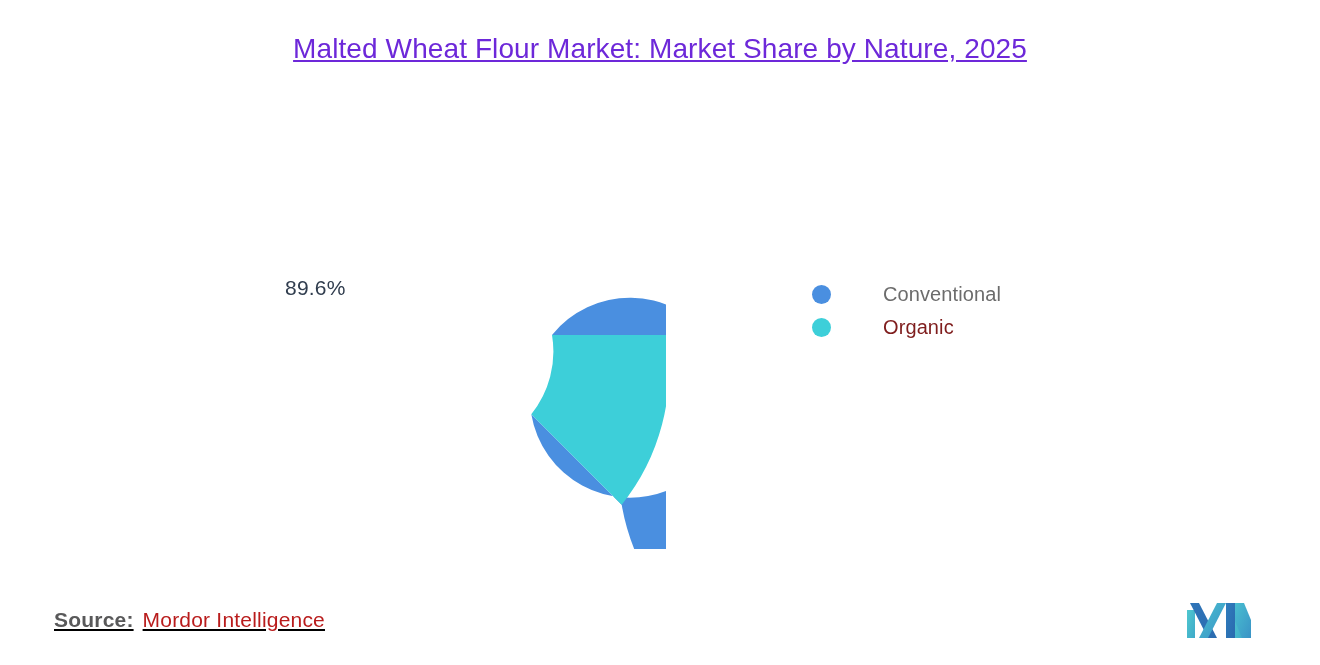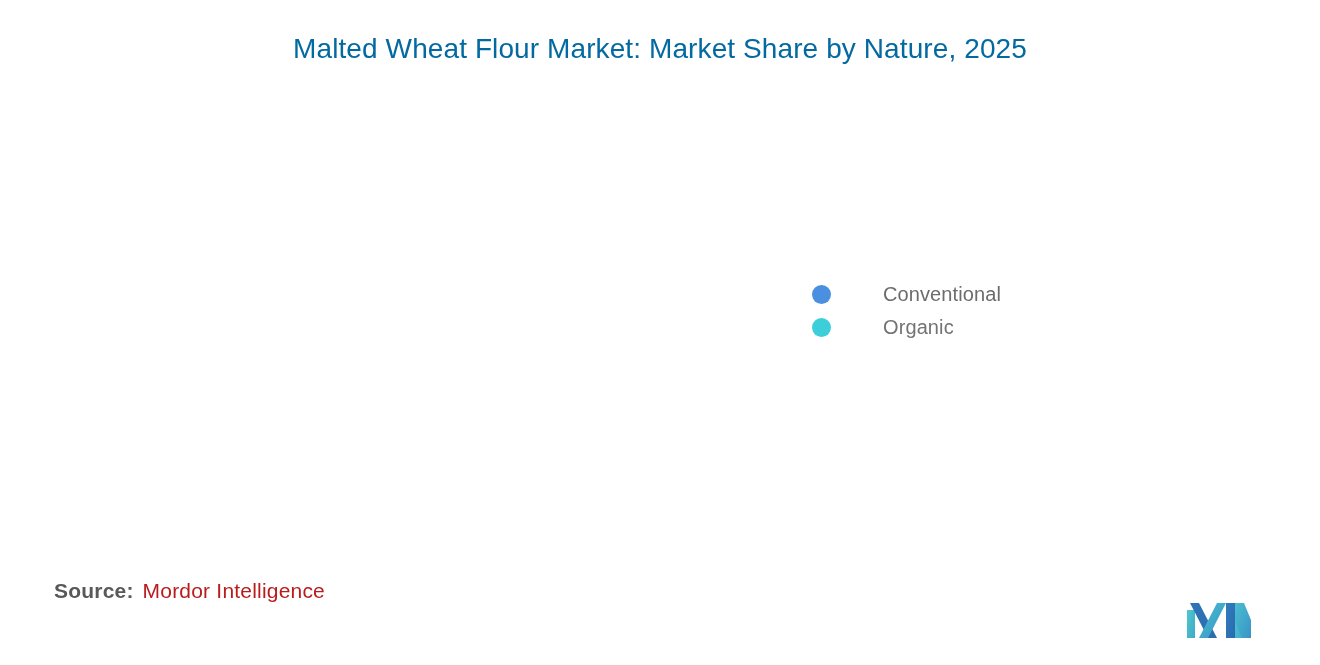--- a/index.html
+++ b/index.html
@@ -88,24 +88,25 @@
     color: #6c6c6c;
     letter-spacing: 0.1px;
     white-space: nowrap;
     margin-left: 40px;
   }
 
   
   #source-line {
     position: absolute;
     left: 54px;
-    top: 579px;
+    top: 608px;
     display: flex;
     align-items: baseline;
     gap: 9px;
+    text-decoration: underline;
   }
   #source-label {
     font-size: 21px;
     font-weight: 700;
     color: #59595a;
     letter-spacing: 0.2px;
   }
   #source-value {
     font-size: 21px;
     font-weight: 400;
@@ -121,31 +122,49 @@
     width: 66px;
     height: 38px;
   }
   #brand-logo svg { display: block; }
 </style>
 </head>
 <body style="background: rgb(255, 255, 255);">
 
 <div id="chart-figure">
 
-  <div id="chart-title" style="color: #0369a1;">Malted Wheat Flour Market: Market Share by Nature, 2025</div>
-
+  <div id="chart-title" style="color: #6d28d9; text-decoration: underline;">Malted Wheat Flour Market: Market Share by Nature, 2025</div>
+
+  <div id="donut-wrap">
+    <svg id="donut-svg" viewBox="0 0 428 428" xmlns="http://www.w3.org/2000/svg">
+
+      <path id="slice-conventional" d="M 383.7 383.7
+               A 214 214 0 1 0 428 214
+               L 314 214
+               A 100 100 0 1 1 293.3 293.3
+               Z" fill="#4a8fe0"></path>
+
+      <path id="slice-organic" d="M 428 214
+               A 214 214 0 0 1 383.7 383.7
+               L 293.3 293.3
+               A 100 100 0 0 0 314 214
+               Z" fill="#3dcfd9"></path>
+    </svg>
+
+    <div class="slice-label" id="label-conventional" style="color: rgb(48, 61, 78);">89.6%</div>
+  </div>
 
   <div id="chart-legend">
     <div class="legend-item">
       <span class="legend-swatch" id="swatch-conventional" style="background: rgb(74, 143, 224);"></span>
       <span class="legend-label" style="color: rgb(108, 108, 108);">Conventional</span>
     </div>
     <div class="legend-item">
       <span class="legend-swatch" id="swatch-organic" style="background: rgb(61, 207, 217);"></span>
-      <span class="legend-label" style="color: #737373;">Organic</span>
+      <span class="legend-label" style="color: #7f1d1d;">Organic</span>
     </div>
   </div>
 
   <div id="source-line">
     <span id="source-label" style="color: rgb(89, 89, 90);">Source:</span>
     <span id="source-value" style="color: #b91c1c;">Mordor Intelligence</span>
   </div>
 
   <div id="brand-logo">
     <svg width="66" height="38" viewBox="0 0 66 38" xmlns="http://www.w3.org/2000/svg">

